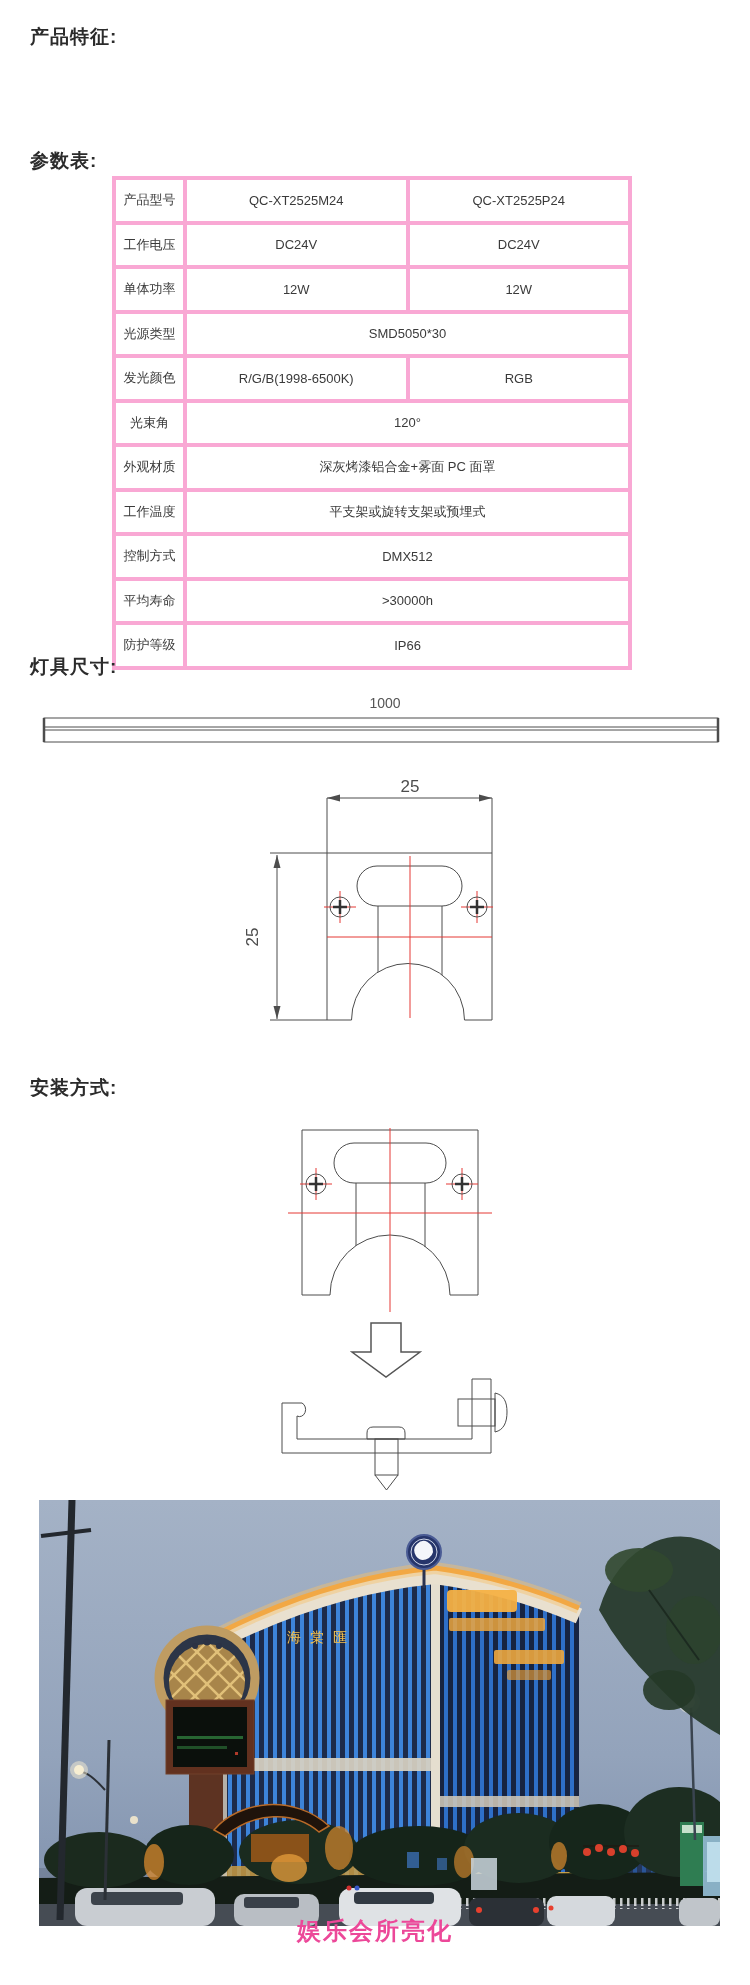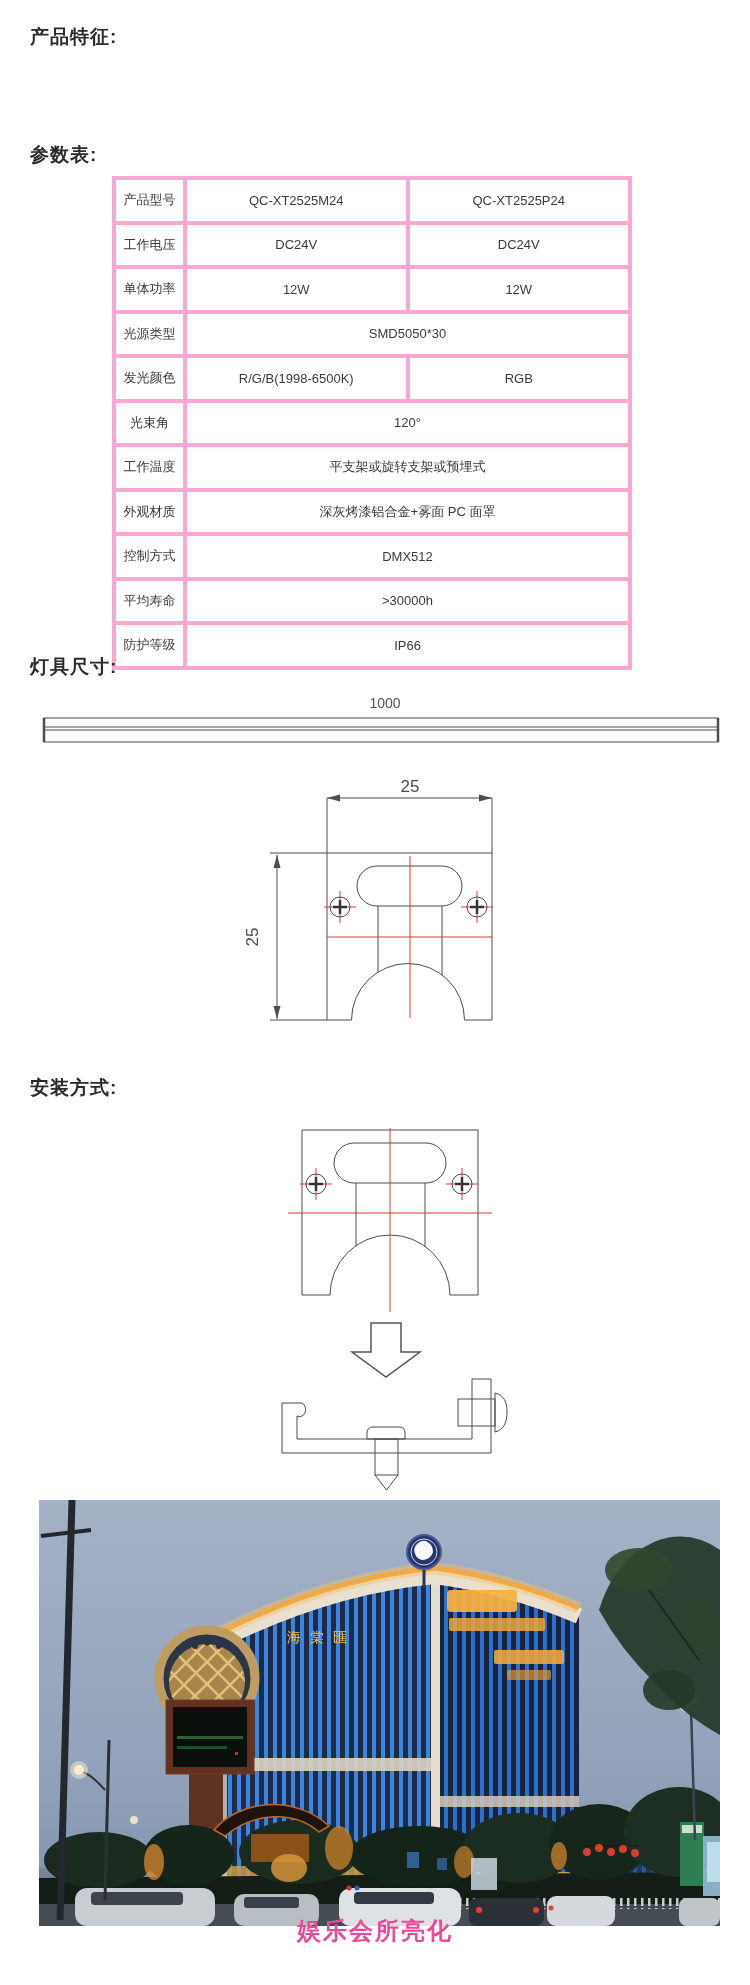--- a/index.html
+++ b/index.html
@@ -19,21 +19,21 @@
   .red{stroke:#e53935;stroke-width:1;fill:none;}
   .dimtxt{fill:#4d4d4d;font-size:17px;font-family:"Liberation Sans","DejaVu Sans",sans-serif;}
 </style>
 </head>
 <body>
 
 <div class="page">
 
   <div class="h1" style="top:24px;">产品特征:</div>
 
-  <div class="h1" style="top:142px;">参数表:</div>
+  <div class="h1" style="top:148px;">参数表:</div>
   <table class="params">
     <colgroup>
         <col class="col-label">
         <col>
         <col>
       </colgroup>
     <tbody>
         <tr>
       <td>产品型号</td>
       <td>QC-XT2525M24</td>
@@ -56,26 +56,26 @@
     <tr>
       <td>发光颜色</td>
       <td>R/G/B(1998-6500K)</td>
       <td>RGB</td>
     </tr>
     <tr>
       <td>光束角</td>
       <td colspan="2">120°</td>
     </tr>
     <tr>
+      <td>外观材质</td>
+      <td colspan="2">深灰烤漆铝合金+雾面 PC 面罩</td>
+    </tr>
+    <tr>
       <td>工作温度</td>
       <td colspan="2">平支架或旋转支架或预埋式</td>
-    </tr>
-    <tr>
-      <td>外观材质</td>
-      <td colspan="2">深灰烤漆铝合金+雾面 PC 面罩</td>
     </tr>
     <tr>
       <td>控制方式</td>
       <td colspan="2">DMX512</td>
     </tr>
     <tr>
       <td>平均寿命</td>
       <td colspan="2">&gt;30000h</td>
     </tr>
     <tr>

